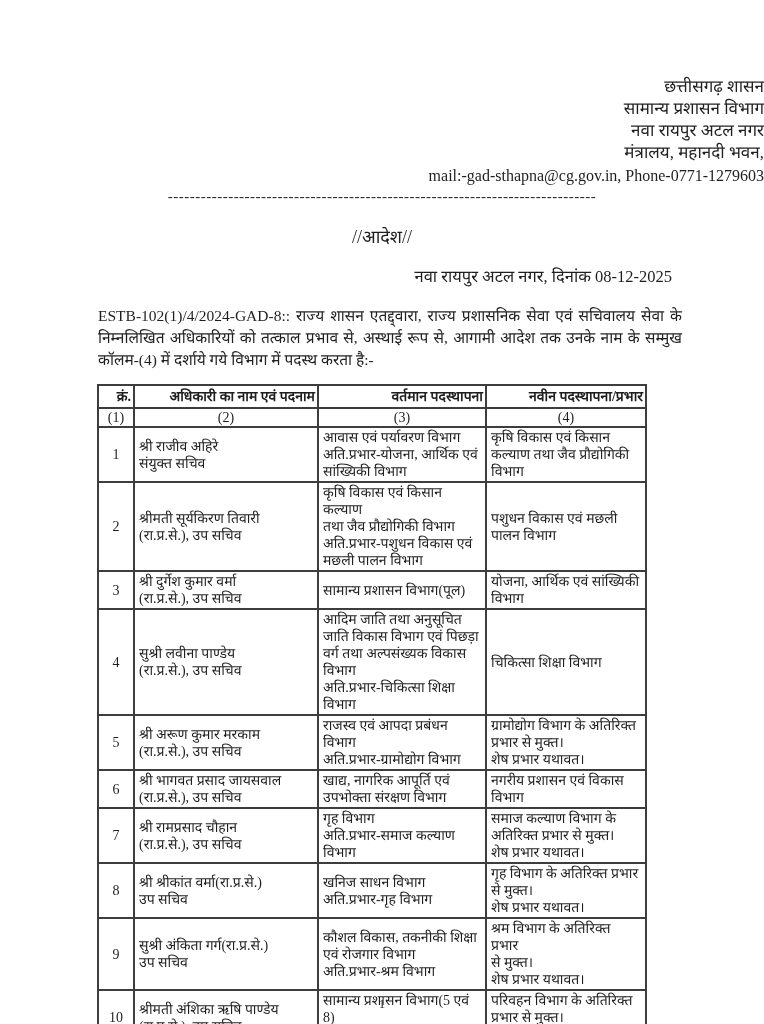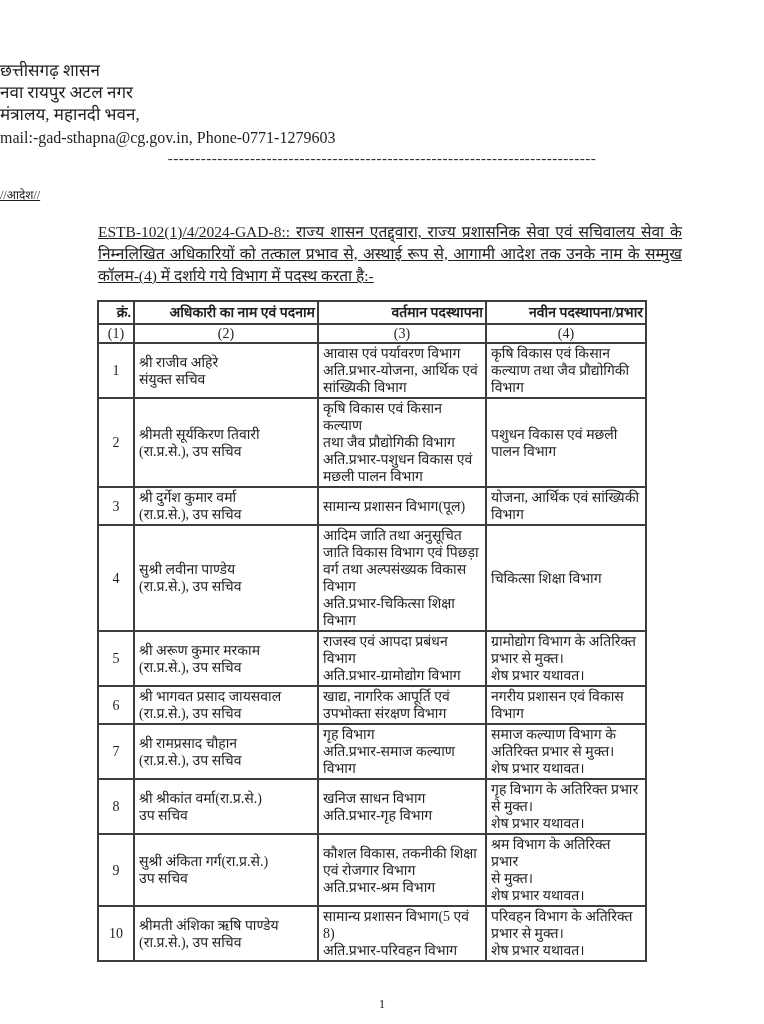--- a/index.html
+++ b/index.html
@@ -9,22 +9,22 @@
     color: #1f1f1f;
   }
   .page {
     position: relative;
     width: 764px;
     height: 1024px;
     background: #ffffff;
     overflow: hidden;
   }
   .letterhead {
-    padding-top: 60px;
-    text-align: left;
+    padding-top: 76px;
+    text-align: right;
   }
   .letterhead .hl {
     font-size: 17px;
     line-height: 22px;
   }
   .letterhead .contact {
     font-size: 16px;
     line-height: 22px;
     margin-top: 1px;
   }
@@ -32,37 +32,35 @@
     text-align: center;
     font-size: 15px;
     line-height: 14px;
     letter-spacing: 0.5px;
     white-space: nowrap;
     overflow: hidden;
     color: #2a2a2a;
     margin-top: 2px;
   }
   .order-heading {
-    text-align: left;
-    font-size: 12px;
+    text-align: center;
+    font-size: 18px;
     margin-top: 21px;
-    text-decoration: underline;
   }
   .place-date {
     text-align: right;
     font-size: 16.5px;
     margin-top: 16px;
     padding-right: 92px;
   }
   .ref-para {
     margin: 18px 82px 0 98px;
     font-size: 15.5px;
     line-height: 22px;
     text-align: justify;
-    text-decoration: underline;
   }
   table.transfer {
     border-collapse: collapse;
     margin: 13px 0 0 97px;
     width: 548px;
     table-layout: fixed;
   }
   table.transfer th, table.transfer td {
     border: 2px solid #3d3d3d;
     font-size: 14px;
@@ -97,29 +95,31 @@
     color: #2a2a2a;
   }
 </style>
 </head>
 <body>
 
 <div class="page">
 
   <div class="letterhead">
     <div class="hl">छत्तीसगढ़ शासन</div>
+    <div class="hl">सामान्य प्रशासन विभाग</div>
     <div class="hl">नवा रायपुर अटल नगर</div>
     <div class="hl">मंत्रालय, महानदी भवन,</div>
     <div class="contact">mail:-gad-sthapna@cg.gov.in, Phone-0771-1279603</div>
   </div>
 
   <div class="divider">------------------------------------------------------------------------------</div>
 
   <div class="order-heading">//आदेश//</div>
 
+  <div class="place-date">नवा रायपुर अटल नगर, दिनांक 08-12-2025</div>
 
   <p class="ref-para">ESTB-102(1)/4/2024-GAD-8:: राज्य शासन एतद्द्वारा, राज्य प्रशासनिक सेवा एवं सचिवालय सेवा के निम्नलिखित अधिकारियों को तत्काल प्रभाव से, अस्थाई रूप से, आगामी आदेश तक उनके नाम के सम्मुख कॉलम-(4) में दर्शाये गये विभाग में पदस्थ करता है:-</p>
 
   <table class="transfer">
     <colgroup>
       <col class="col-sno">
         <col class="col-name">
         <col class="col-cur">
         <col class="col-new">
     </colgroup>

